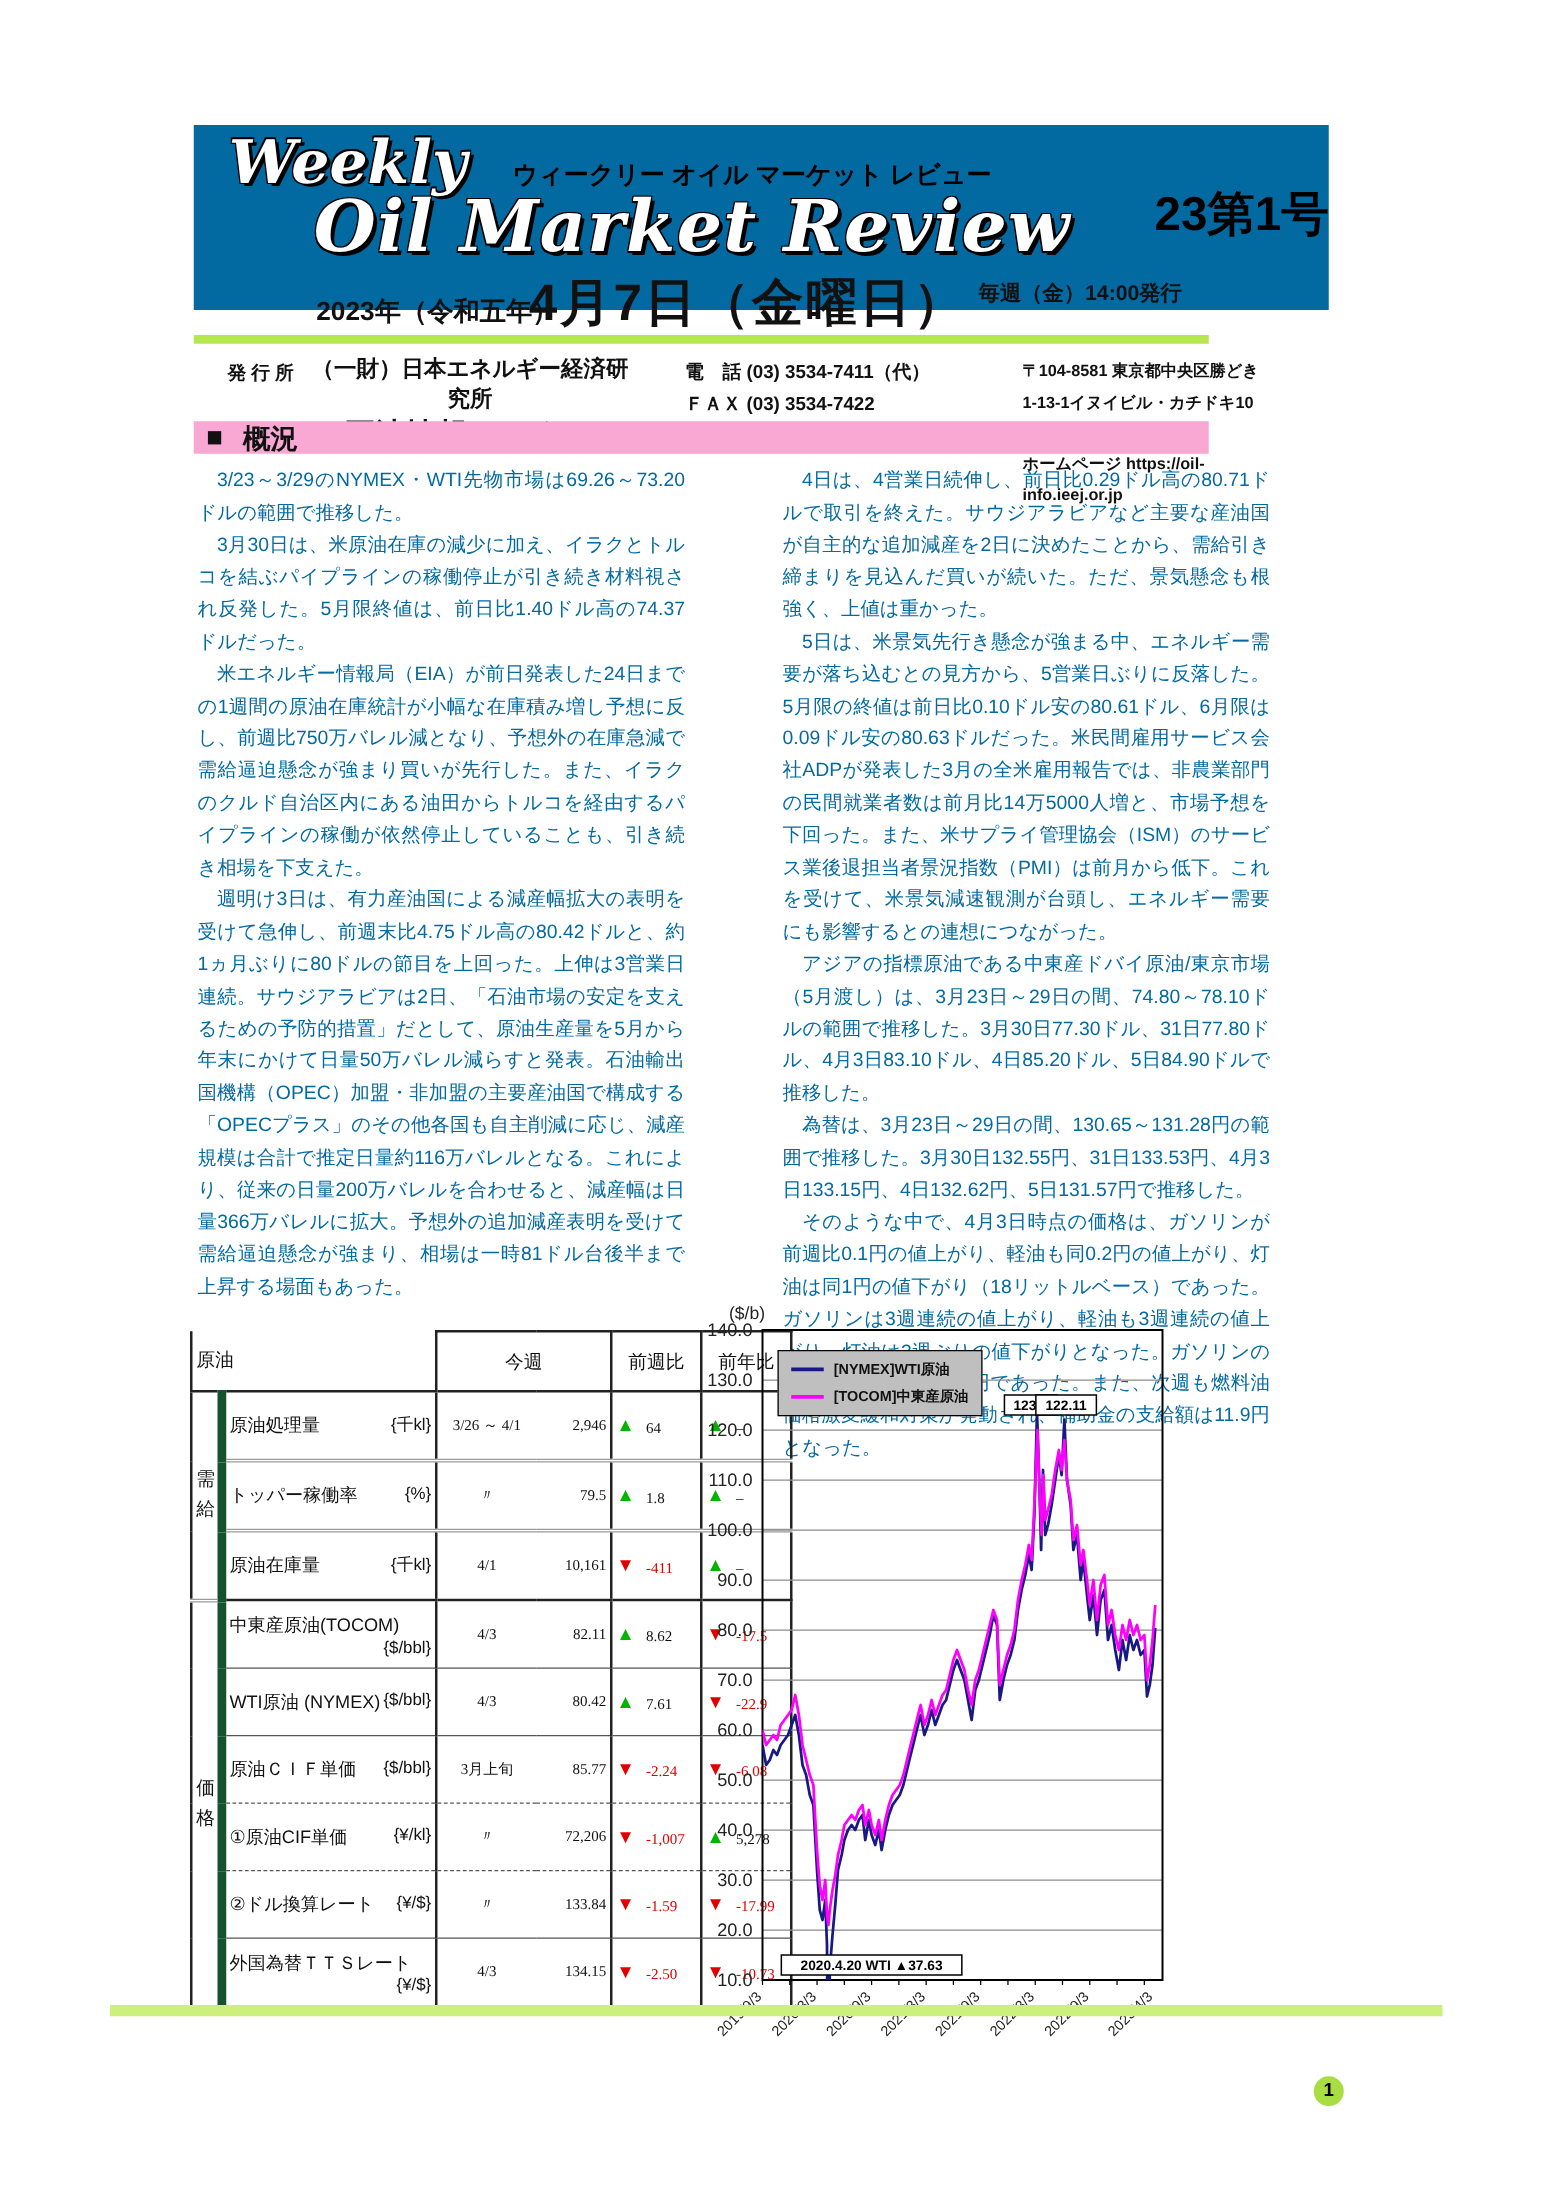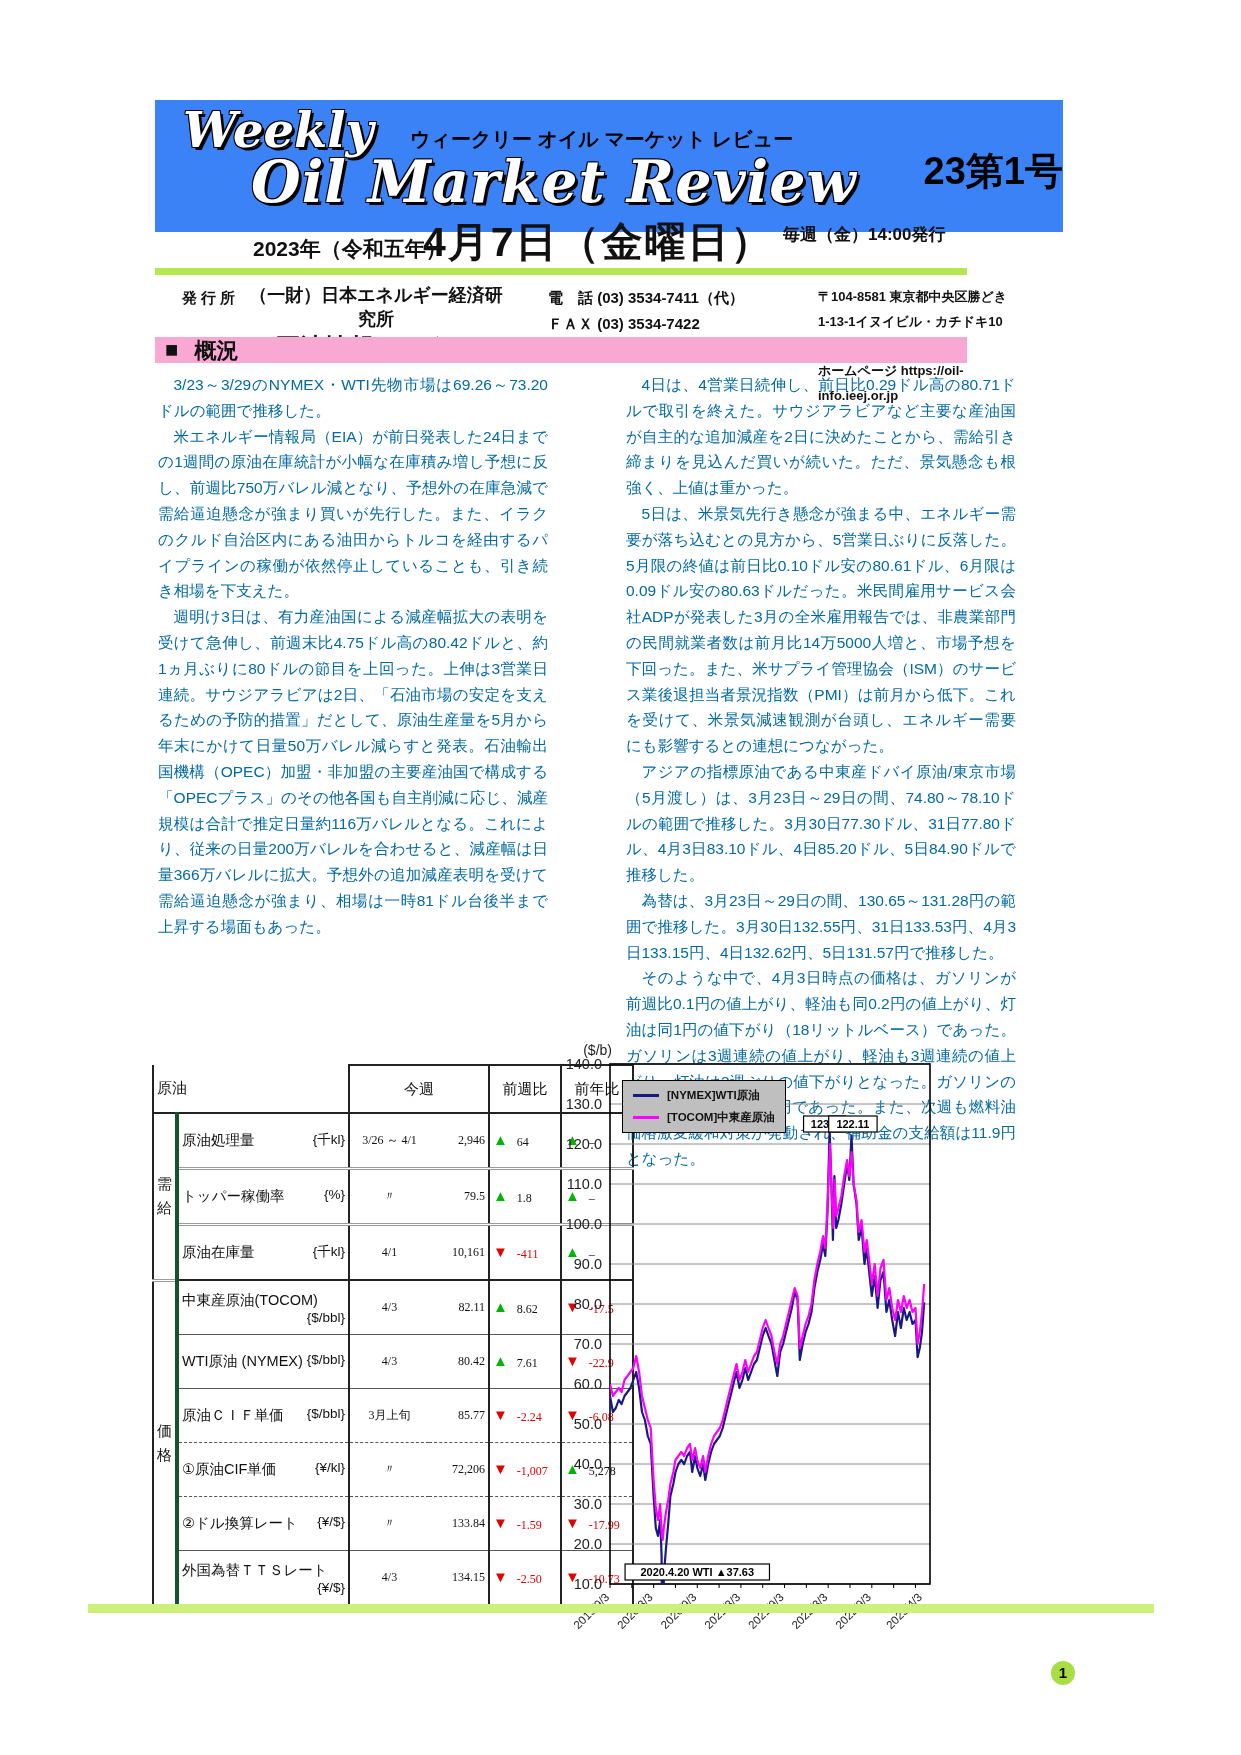--- a/index.html
+++ b/index.html
@@ -1,21 +1,21 @@
 <!DOCTYPE html>
 <html><head>
 <meta charset="utf-8">
 <style>
   html,body{margin:0;padding:0;}
   body{
     width:1241px;height:1755px;background:#ffffff;position:relative;overflow:hidden;
     font-family:"Liberation Sans","DejaVu Sans",sans-serif;color:#111;
   }
   
-  .mast{position:absolute;left:155px;top:100px;width:908px;height:132px;background:#3b82f6;}
+  .mast{position:absolute;left:155px;top:100px;width:908px;height:148px;background:#0369a1;}
   .script{font-family:"DejaVu Serif",serif;font-style:italic;font-weight:bold;color:#fff;
     text-shadow:3px 3px 0 #000,-1px -1px 0 #000,1px -1px 0 #000,-1px 1px 0 #000,1px 1px 0 #000;}
   .weekly{position:absolute;left:28px;top:2px;font-size:48px;}
   .kata{position:absolute;left:255px;top:26px;font-size:20px;font-weight:bold;color:#000;}
   .omr{position:absolute;left:96px;top:48px;font-size:57px;letter-spacing:1px;font-style:italic;}
   .issue{position:absolute;right:0px;top:46px;font-size:38px;font-weight:900;color:#000;}
   
   .daterow{position:absolute;left:155px;top:221px;width:908px;height:50px;}
   .y{position:absolute;left:98px;top:14px;font-size:21px;font-weight:bold;}
   .d{position:absolute;left:268px;top:-6px;font-size:41px;font-weight:900;letter-spacing:2px;}
@@ -39,21 +39,21 @@
   .col p{margin:0;text-indent:1em;font-size:15.5px;line-height:25.8px;text-align:justify;color:#0369a1;}
   
   .bottom{position:absolute;left:152px;top:1042px;width:860px;display:flex;}
   .twrap{width:420px;margin-top:22px;}
   table.crude{border-collapse:collapse;width:480px;table-layout:fixed;font-size:14.5px;}
   table.crude td,table.crude th{padding:0 3px;overflow:hidden;}
   .corner{border:none;border-bottom:2px solid #222;font-size:15px;text-align:left;height:46px;font-weight:normal;}
   th.hd{border:2px solid #222;font-weight:normal;font-size:15px;height:46px;background:#fff;}
   .gcell{border:2px solid #222;border-right:1px solid #444;white-space:pre-line;text-align:center;
     font-size:15px;line-height:1.6;vertical-align:middle;}
-  .ncell{border-left:4px solid #14532d;display:table-cell;margin-left:14px;}
+  .ncell{border-left:7px solid #14532d;display:table-cell;margin-left:14px;}
   .ncell .iname{float:left;font-size:14.5px;}
   .ncell .iunit{float:right;font-size:13.5px;}
   .dcell{border-left:2px solid #222;text-align:center;}
   .vcell{border-right:1px dashed #888;text-align:right;padding-right:5px;}
   .dcell,.vcell,.cval{font-family:"Liberation Serif","DejaVu Serif",serif;font-size:12px;}
   .ccell{border-left:2px solid #222;text-align:left;padding-left:7px;}
   .ccell:last-child{border-right:2px solid #222;}
   tr.row td{height:53px;}
   .tri{font-size:15px;margin-right:9px;vertical-align:1px;}
   .tri.up{color:#00b400;}
@@ -115,20 +115,21 @@
 </div>
 
 <div class="secbar">
   <span class="sq">■</span>
   <span>概況</span>
 </div>
 
 <div class="cols">
   <div class="col" id="col-left">
       <p>3/23～3/29のNYMEX・WTI先物市場は69.26～73.20ドルの範囲で推移した。</p>
+      <p>3月30日は、米原油在庫の減少に加え、イラクとトルコを結ぶパイプラインの稼働停止が引き続き材料視され反発した。5月限終値は、前日比1.40ドル高の74.37ドルだった。</p>
       <p>米エネルギー情報局（EIA）が前日発表した24日までの1週間の原油在庫統計が小幅な在庫積み増し予想に反し、前週比750万バレル減となり、予想外の在庫急減で需給逼迫懸念が強まり買いが先行した。また、イラクのクルド自治区内にある油田からトルコを経由するパイプラインの稼働が依然停止していることも、引き続き相場を下支えた。</p>
       <p>週明け3日は、有力産油国による減産幅拡大の表明を受けて急伸し、前週末比4.75ドル高の80.42ドルと、約1ヵ月ぶりに80ドルの節目を上回った。上伸は3営業日連続。サウジアラビアは2日、「石油市場の安定を支えるための予防的措置」だとして、原油生産量を5月から年末にかけて日量50万バレル減らすと発表。石油輸出国機構（OPEC）加盟・非加盟の主要産油国で構成する「OPECプラス」のその他各国も自主削減に応じ、減産規模は合計で推定日量約116万バレルとなる。これにより、従来の日量200万バレルを合わせると、減産幅は日量366万バレルに拡大。予想外の追加減産表明を受けて需給逼迫懸念が強まり、相場は一時81ドル台後半まで上昇する場面もあった。</p>
     </div>
   <div class="col" id="col-right">
       <p>4日は、4営業日続伸し、前日比0.29ドル高の80.71ドルで取引を終えた。サウジアラビアなど主要な産油国が自主的な追加減産を2日に決めたことから、需給引き締まりを見込んだ買いが続いた。ただ、景気懸念も根強く、上値は重かった。</p>
       <p>5日は、米景気先行き懸念が強まる中、エネルギー需要が落ち込むとの見方から、5営業日ぶりに反落した。5月限の終値は前日比0.10ドル安の80.61ドル、6月限は0.09ドル安の80.63ドルだった。米民間雇用サービス会社ADPが発表した3月の全米雇用報告では、非農業部門の民間就業者数は前月比14万5000人増と、市場予想を下回った。また、米サプライ管理協会（ISM）のサービス業後退担当者景況指数（PMI）は前月から低下。これを受けて、米景気減速観測が台頭し、エネルギー需要にも影響するとの連想につながった。</p>
       <p>アジアの指標原油である中東産ドバイ原油/東京市場（5月渡し）は、3月23日～29日の間、74.80～78.10ドルの範囲で推移した。3月30日77.30ドル、31日77.80ドル、4月3日83.10ドル、4日85.20ドル、5日84.90ドルで推移した。</p>
       <p>為替は、3月23日～29日の間、130.65～131.28円の範囲で推移した。3月30日132.55円、31日133.53円、4月3日133.15円、4日132.62円、5日131.57円で推移した。</p>
       <p>そのような中で、4月3日時点の価格は、ガソリンが前週比0.1円の値上がり、軽油も同0.2円の値上がり、灯油は同1円の値下がり（18リットルベース）であった。ガソリンは3週連続の値上がり、軽油も3週連続の値上がり、灯油は3週ぶりの値下がりとなった。ガソリンの全国平均価格は168.1円であった。また、次週も燃料油価格激変緩和対策が発動され、補助金の支給額は11.9円となった。</p>
     </div>

